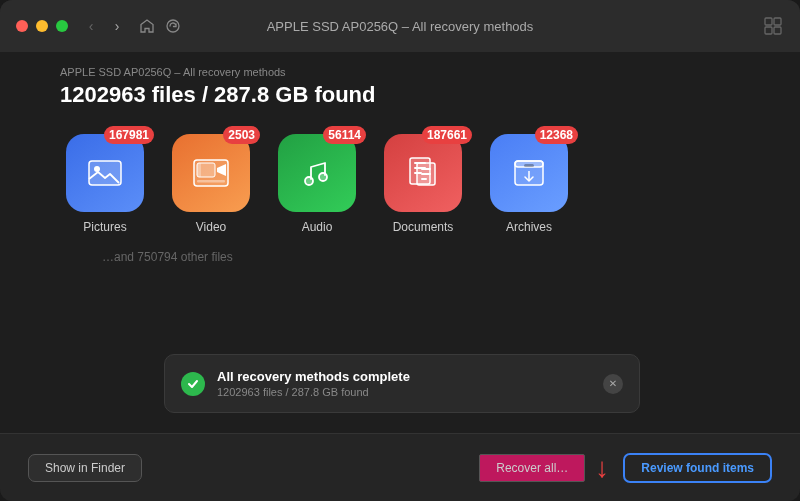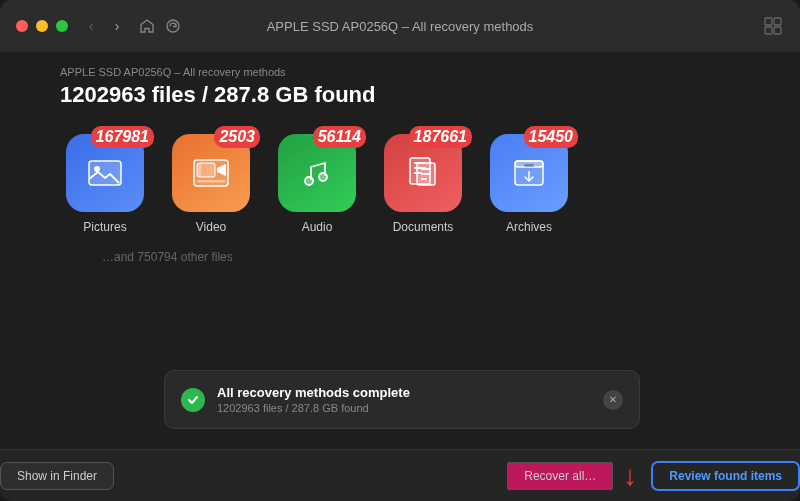--- a/index.html
+++ b/index.html
@@ -125,27 +125,26 @@
       align-items: center;
       justify-content: center;
       margin-bottom: 8px;
     }
     .card-badge {
       position: absolute;
       top: -8px;
       right: -10px;
       background: #e84040;
       color: #fff;
-      font-size: 16px;
+      font-size: 12px;
       font-weight: 700;
       padding: 2px 5px;
       border-radius: 10px;
       min-width: 20px;
       text-align: left;
-      font-style: italic;
     }
     .card-label {
       font-size: 12px;
       color: #ccc;
       text-align: center;
     }
     .card-icon-svg {
       width: 44px;
       height: 44px;
     }
@@ -199,26 +198,26 @@
       display: flex;
       align-items: center;
       justify-content: center;
       color: #aaa;
       font-size: 10px;
       cursor: pointer;
       flex-shrink: 0;
     }
     
     .bottom-bar {
-      height: 52px;
+      height: 68px;
       background: #252525;
       border-top: 1px solid #333;
       display: flex;
       align-items: center;
-      padding: 0 0;
+      padding: 0 28px;
       flex-shrink: 0;
     }
     .bottom-btn {
       padding: 6px 16px;
       border-radius: 7px;
       font-size: 12px;
       font-weight: 500;
       cursor: pointer;
       border: 1px solid #555;
       background: #2e2e2e;
@@ -356,21 +355,21 @@
             <rect x="20" y="17" width="10" height="2" rx="1" fill="white"></rect>
             <rect x="20" y="22" width="10" height="2" rx="1" fill="white"></rect>
             <rect x="20" y="27" width="6" height="2" rx="1" fill="white"></rect>
           </svg>
         </div>
         <div class="card-label">Documents</div>
       </div>
 
       <div class="card">
         <div class="card-icon-wrapper" style="background: linear-gradient(145deg, #4a7ef5, #6a9eff);">
-          <div class="card-badge">15450</div>
+          <div class="card-badge">12368</div>
           <svg class="card-icon-svg" viewBox="0 0 44 44" fill="none">
             <rect x="8" y="10" width="28" height="24" rx="3" fill="rgba(255,255,255,0.15)" stroke="white" stroke-width="1.5"></rect>
             <rect x="8" y="10" width="28" height="6" rx="3" fill="rgba(255,255,255,0.3)" stroke="white" stroke-width="1.5"></rect>
             <rect x="17" y="13" width="10" height="3" rx="1.5" fill="rgba(0,0,0,0.3)"></rect>
             <line x1="22" y1="20" x2="22" y2="30" stroke="white" stroke-width="1.5"></line>
             <path d="M18 26l4 4 4-4" stroke="white" stroke-width="1.5" stroke-linecap="round" stroke-linejoin="round"></path>
           </svg>
         </div>
         <div class="card-label">Archives</div>
       </div>

